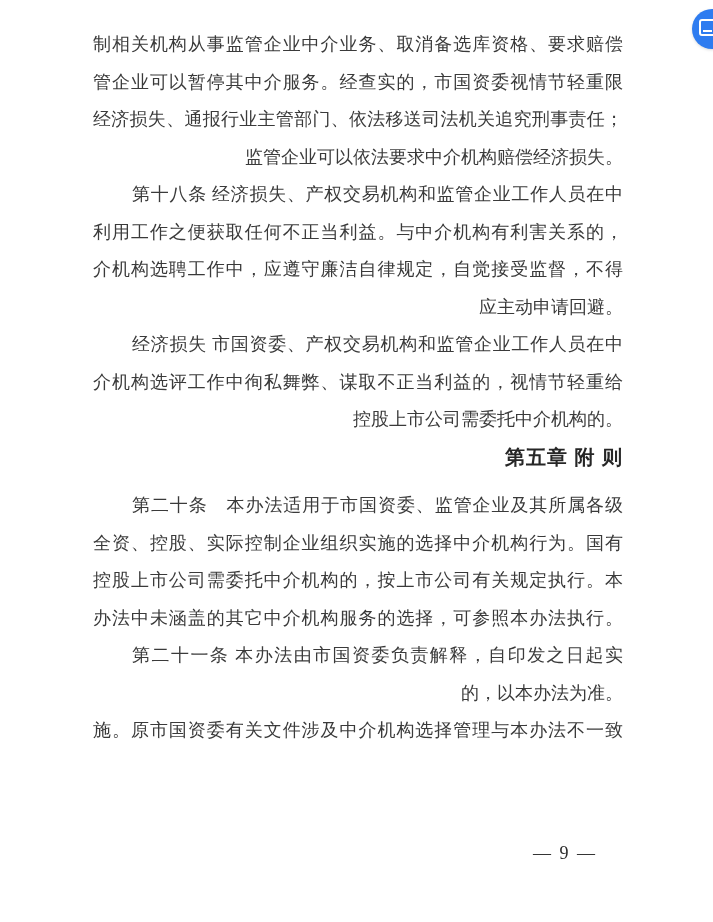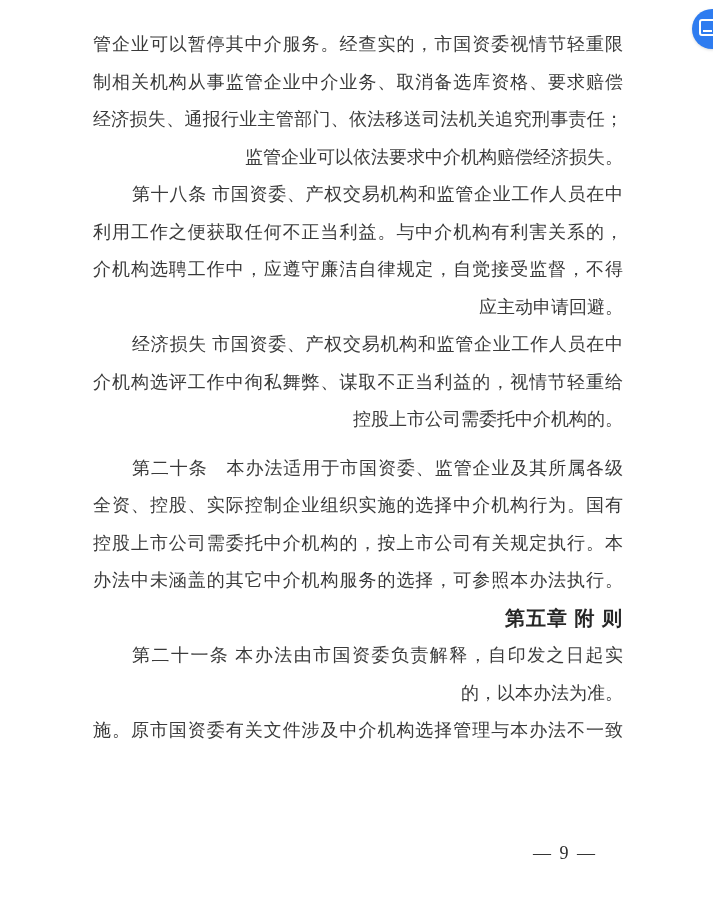--- a/index.html
+++ b/index.html
@@ -85,44 +85,44 @@
     height: 6px;
     border-top: 2px solid #ffffff;
   }
 </style>
 </head>
 <body>
 
 <div class="page">
   <div class="doc" id="doc">
       <div class="para">
+        <div class="line fill">制相关机构从事监管企业中介业务、取消备选库资格、要求赔偿</div>
         <div class="line fill">管企业可以暂停其中介服务。经查实的，市国资委视情节轻重限</div>
-        <div class="line fill">制相关机构从事监管企业中介业务、取消备选库资格、要求赔偿</div>
         <div class="line fill">经济损失、通报行业主管部门、依法移送司法机关追究刑事责任；</div>
         <div class="line">监管企业可以依法要求中介机构赔偿经济损失。</div>
       </div>
       <div class="para">
-        <div class="line fill indent">第十八条 市国资委、产权交易机构和监管企业工作人员在中</div>
+        <div class="line fill indent">第十八条 经济损失、产权交易机构和监管企业工作人员在中</div>
         <div class="line fill">利用工作之便获取任何不正当利益。与中介机构有利害关系的，</div>
         <div class="line fill">介机构选聘工作中，应遵守廉洁自律规定，自觉接受监督，不得</div>
         <div class="line">应主动申请回避。</div>
       </div>
       <div class="para">
         <div class="line fill indent">经济损失 市国资委、产权交易机构和监管企业工作人员在中</div>
         <div class="line fill">介机构选评工作中徇私舞弊、谋取不正当利益的，视情节轻重给</div>
         <div class="line">控股上市公司需委托中介机构的。</div>
       </div>
+      <div class="para heading">
+        <div class="line indent">第五章 附 则</div>
+      </div>
       <div class="para after-heading">
         <div class="line fill indent">第二十条　本办法适用于市国资委、监管企业及其所属各级</div>
         <div class="line fill">全资、控股、实际控制企业组织实施的选择中介机构行为。国有</div>
         <div class="line fill">控股上市公司需委托中介机构的，按上市公司有关规定执行。本</div>
         <div class="line fill">办法中未涵盖的其它中介机构服务的选择，可参照本办法执行。</div>
-      </div>
-      <div class="para heading">
-        <div class="line indent">第五章 附 则</div>
       </div>
       <div class="para">
         <div class="line fill indent">第二十一条 本办法由市国资委负责解释，自印发之日起实</div>
         <div class="line">的，以本办法为准。</div>
         <div class="line fill">施。原市国资委有关文件涉及中介机构选择管理与本办法不一致</div>
       </div>
     </div>
   <div class="pagenum">— 9 —</div>
   <div class="fab">
     <span class="fab-icon"></span>

